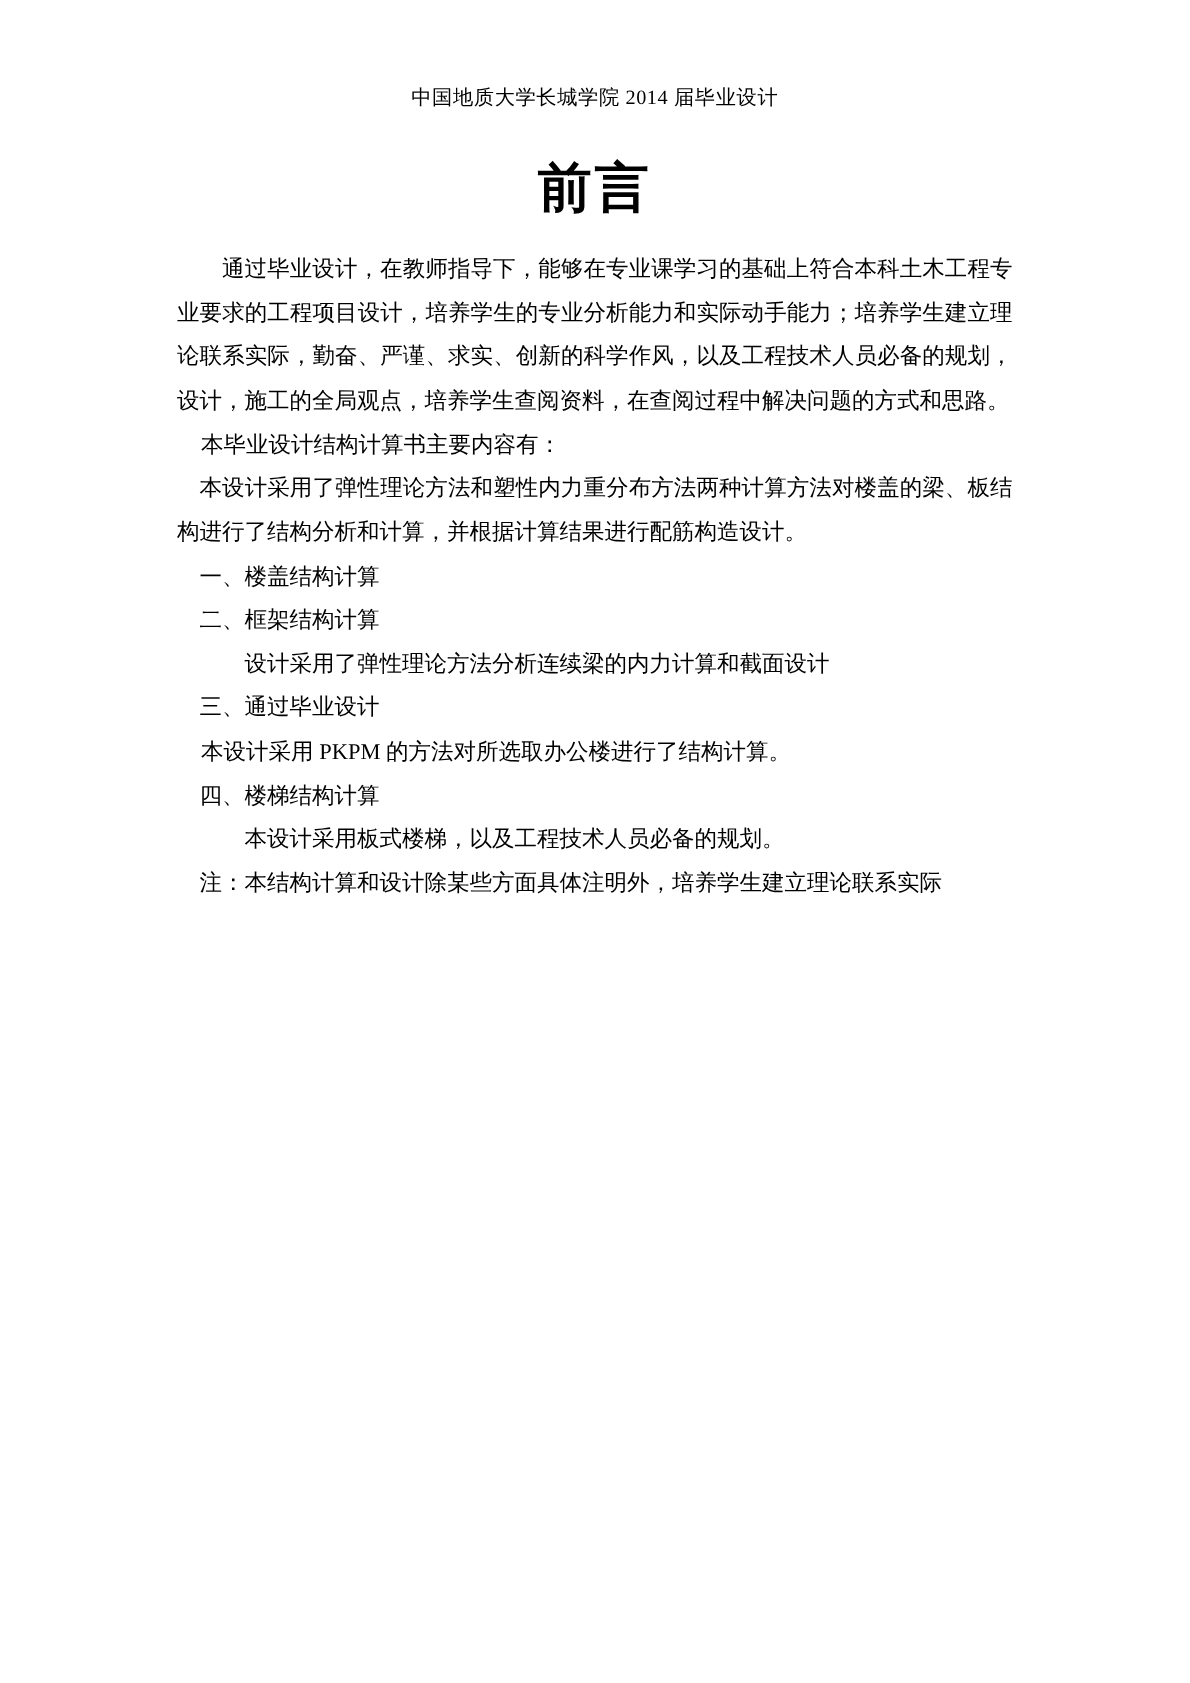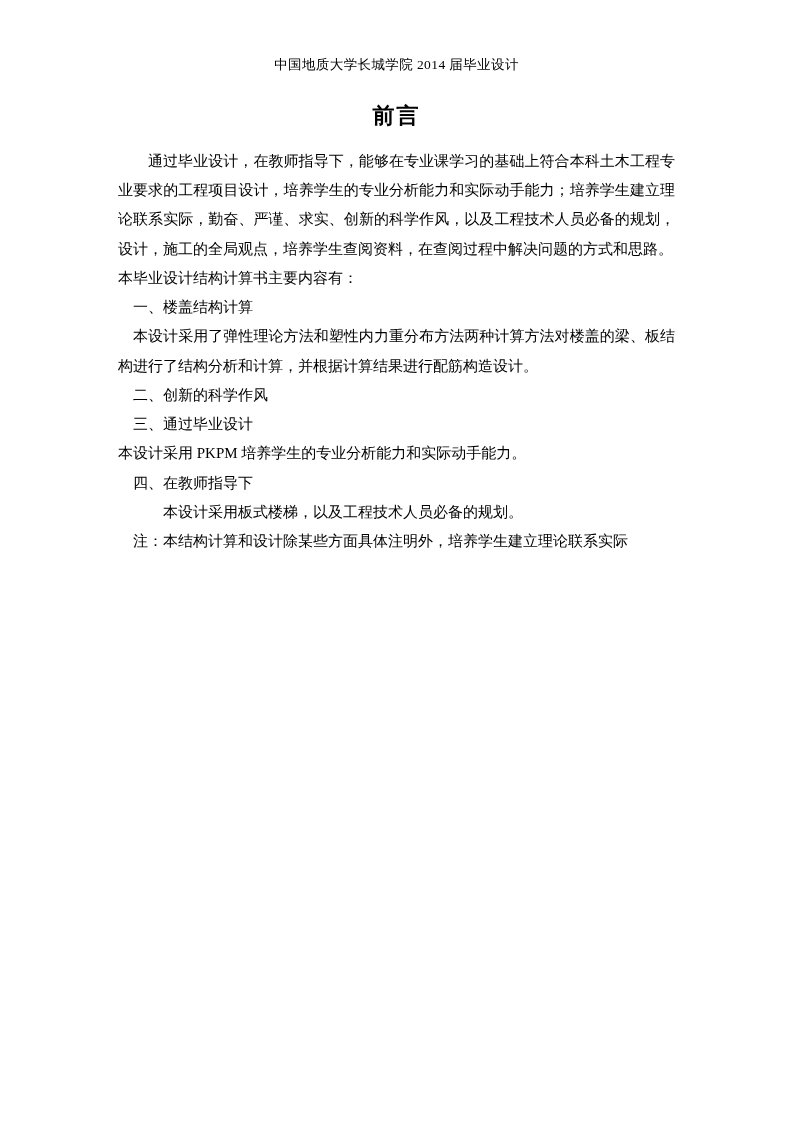--- a/index.html
+++ b/index.html
@@ -24,57 +24,58 @@
   }
   .header {
     text-align: center;
     font-size: 13.5px;
     line-height: 1.4;
     letter-spacing: 0.4px;
     margin: 0 0 26px 0;
   }
   .doc-title {
     text-align: center;
-    font-size: 22px;
+    font-size: 36px;
     font-weight: bold;
     letter-spacing: 2px;
     margin: 0 0 16px 0;
     font-family: "Liberation Serif", "DejaVu Serif", serif;
   }
   .body-text {
     font-size: 15px;
     line-height: 1.95;
     text-align: justify;
     text-justify: inter-ideograph;
   }
   p {
     margin: 0;
     text-align: justify;
     text-justify: inter-ideograph;
   }
   .indent-2 { text-indent: 2em; }
   .indent-1 { text-indent: 1em; }
   .indent-3 { text-indent: 3em; }
-  .indent-0 { text-indent: 0; }
+  .indent-0 { text-indent: 0; margin-left: 16px; }
 </style>
 </head>
 <body>
 
 <div class="page">
 
   <div class="header">中国地质大学长城学院 2014 届毕业设计</div>
 
   <h1 class="doc-title">前言</h1>
 
   <div class="body-text">
     <p class="indent-2">通过毕业设计，在教师指导下，能够在专业课学习的基础上符合本科土木工程专业要求的工程项目设计，培养学生的专业分析能力和实际动手能力；培养学生建立理论联系实际，勤奋、严谨、求实、创新的科学作风，以及工程技术人员必备的规划，设计，施工的全局观点，培养学生查阅资料，在查阅过程中解决问题的方式和思路。</p>
     <p class="indent-0">本毕业设计结构计算书主要内容有：</p>
+    <p class="indent-1">本设计采用了弹性理论方法和塑性内力重分布方法两种计算方法对楼盖的梁、板结构进行了结构分析和计算，并根据计算结果进行配筋构造设计。</p>
     <p class="indent-1">一、楼盖结构计算</p>
-    <p class="indent-1">本设计采用了弹性理论方法和塑性内力重分布方法两种计算方法对楼盖的梁、板结构进行了结构分析和计算，并根据计算结果进行配筋构造设计。</p>
-    <p class="indent-1">二、创新的科学作风</p>
+    <p class="indent-1">二、框架结构计算</p>
+    <p class="indent-3">设计采用了弹性理论方法分析连续梁的内力计算和截面设计</p>
     <p class="indent-1">三、通过毕业设计</p>
-    <p class="indent-0">本设计采用 PKPM 培养学生的专业分析能力和实际动手能力。</p>
-    <p class="indent-1">四、在教师指导下</p>
+    <p class="indent-0">本设计采用 PKPM 的方法对所选取办公楼进行了结构计算。</p>
+    <p class="indent-1">四、楼梯结构计算</p>
     <p class="indent-3">本设计采用板式楼梯，以及工程技术人员必备的规划。</p>
     <p class="indent-1">注：本结构计算和设计除某些方面具体注明外，培养学生建立理论联系实际</p>
   </div>
 
 </div>
 
 </body></html>

